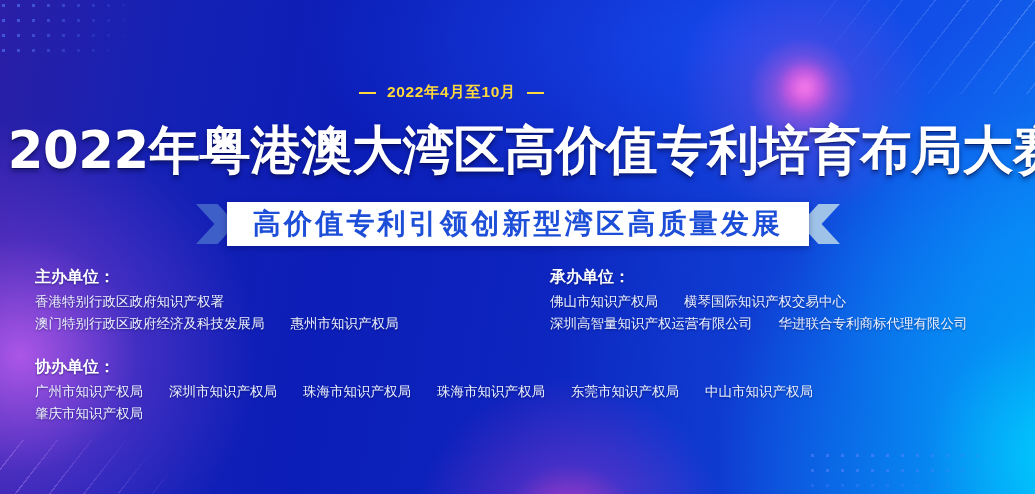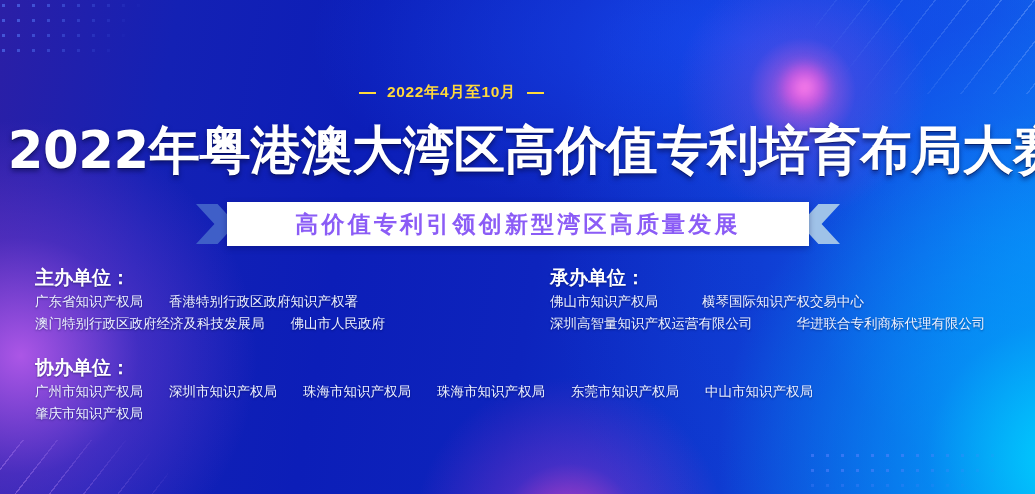--- a/index.html
+++ b/index.html
@@ -64,36 +64,36 @@
   
   #ribbon{ position:absolute; left:196px; top:202px; width:644px; height:44px; }
   #ribbon .chev{ position:absolute; top:2px; width:40px; height:40px; }
   #ribbon-chev-left{ left:0; background:#3f5fc8;
     clip-path:polygon(0 0, 54% 0, 100% 50%, 54% 100%, 0 100%, 46% 50%); }
   #ribbon-chev-right{ right:0; background:#9fc2e8;
     clip-path:polygon(100% 0, 46% 0, 0 50%, 46% 100%, 100% 100%, 54% 50%); }
   #ribbon-plate{ position:absolute; left:31px; top:0; right:31px; height:44px;
     background:#ffffff; box-shadow:0 2px 6px rgba(3,10,70,0.35);
     display:flex; align-items:center; justify-content:center; }
-  #ribbon-text{ color:#8b5cf6; font-size:23px; font-weight:bold; letter-spacing:3.2px;
+  #ribbon-text{ color:#1d4ed8; font-size:28px; font-weight:bold; letter-spacing:3.2px;
     font-family:"DejaVu Sans","Liberation Sans",sans-serif; }
 
   
   .credit-block{ position:absolute; color:#eef2ff;
     font-size:13.5px; line-height:22px; white-space:nowrap;
     font-family:"DejaVu Sans","Liberation Sans",sans-serif;
     text-shadow:0 1px 2px rgba(4,10,70,0.5); }
-  .credit-head{ font-weight:bold; color:#ffffff; font-size:19px; margin-bottom:2px; }
+  .credit-head{ font-weight:bold; color:#ffffff; font-size:16px; margin-bottom:2px; }
   .credit-line{ display:flex; }
   .credit-line span{ display:inline-block; }
   #org-main{ left:35px; top:266px; }
   #org-host{ left:550px; top:266px; }
   #org-co{ left:35px; top:356px; }
   #org-main .credit-line span + span{ margin-left:26px; }
-  #org-host .credit-line span + span{ margin-left:44px; }
+  #org-host .credit-line span + span{ margin-left:26px; }
   #org-co .credit-line span + span{ margin-left:26px; }
 </style>
 </head>
 <body>
 
 <div id="banner">
 
   <div class="dots" id="dots-tl"></div>
   <div class="dots" id="dots-br"></div>
   <div class="streaks" id="streaks-tr"></div>
@@ -112,26 +112,25 @@
     <div class="chev" id="ribbon-chev-left"></div>
     <div class="chev" id="ribbon-chev-right"></div>
     <div id="ribbon-plate">
       <span id="ribbon-text">高价值专利引领创新型湾区高质量发展</span>
     </div>
   </div>
 
   <div class="credit-block" id="org-main">
     <div class="credit-head">主办单位：</div>
     <div class="credit-line">
-      <span>广东省知识产权局</span>
       <span>香港特别行政区政府知识产权署</span>
     </div>
     <div class="credit-line">
       <span>澳门特别行政区政府经济及科技发展局</span>
-      <span>佛山市人民政府</span>
+      <span>惠州市知识产权局</span>
     </div>
   </div>
 
   <div class="credit-block" id="org-host">
     <div class="credit-head">承办单位：</div>
     <div class="credit-line">
       <span>佛山市知识产权局</span>
       <span>横琴国际知识产权交易中心</span>
     </div>
     <div class="credit-line">

